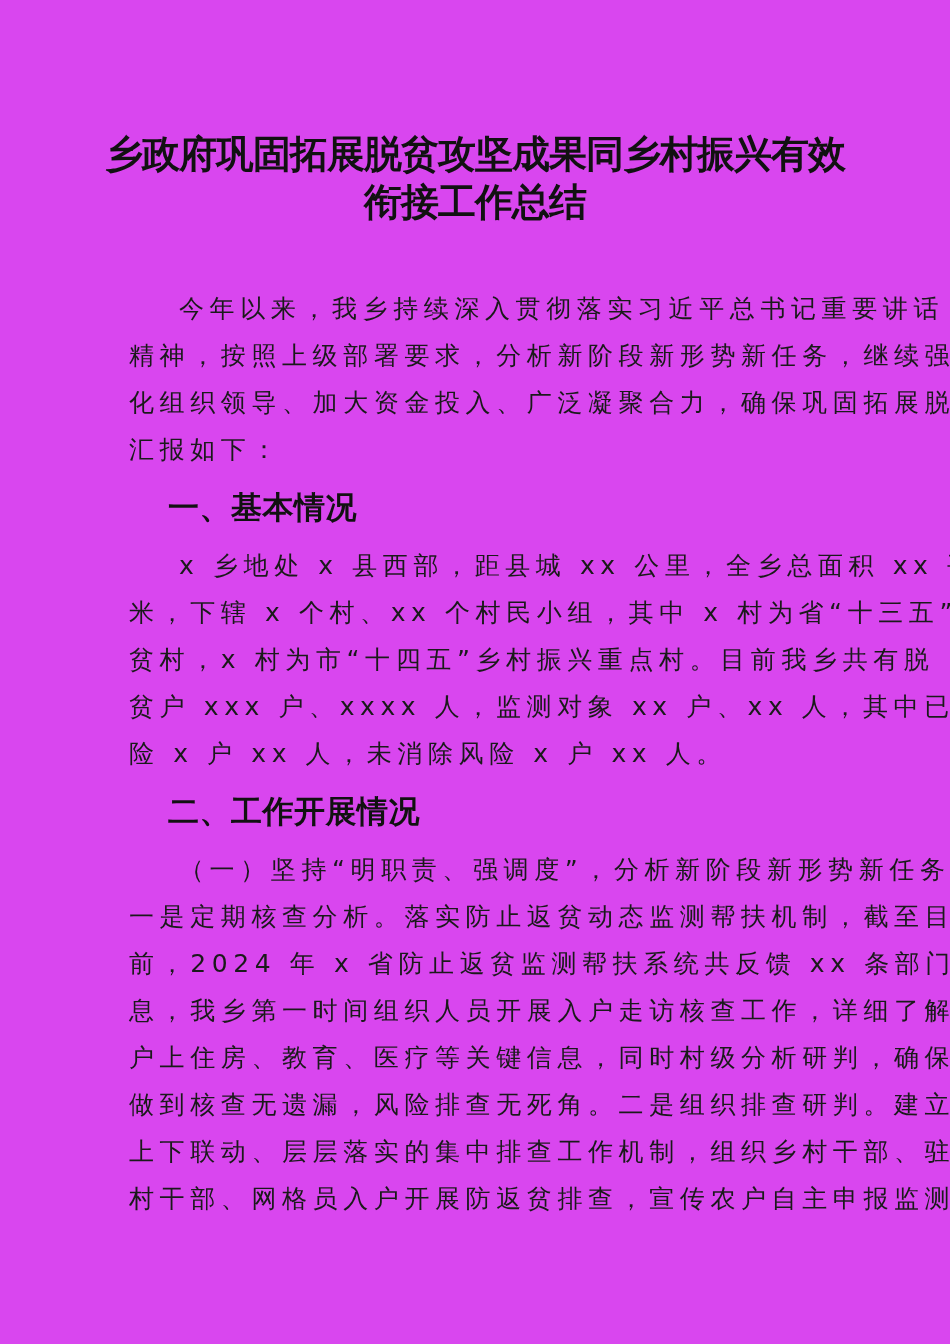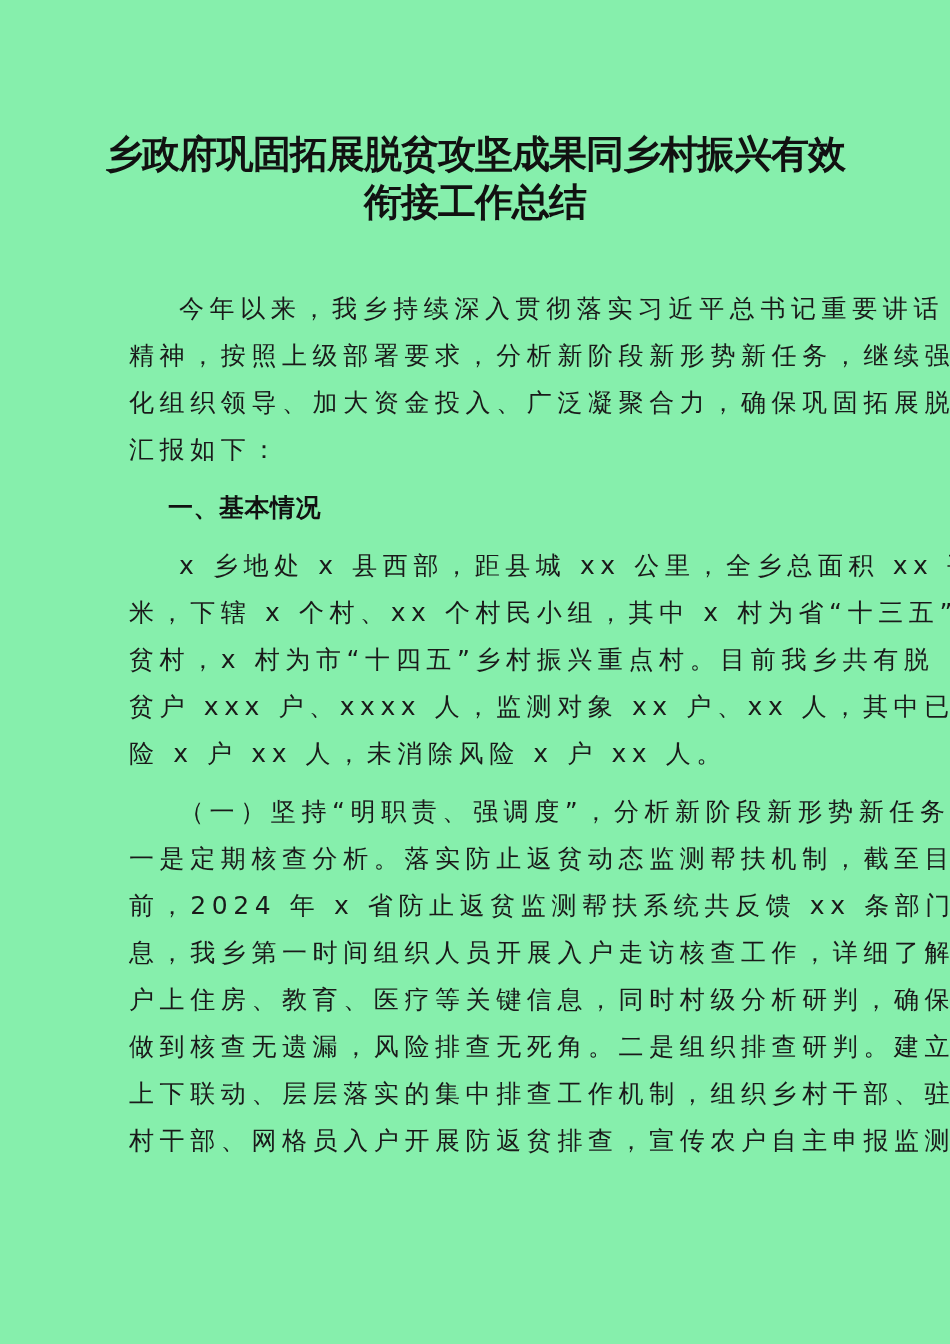--- a/index.html
+++ b/index.html
@@ -1,34 +1,34 @@
 <!DOCTYPE html>
 <html><head>
 <meta charset="utf-8">
 <style>
   html, body { margin: 0; padding: 0; background: #ffffff; }
   body { width: 950px; height: 1344px; position: relative; overflow: hidden; }
-  .page { position: absolute; left: 0; top: 0; width: 950px; height: 1344px; background: #86efac; }
+  .page { position: absolute; left: 0; top: 0; width: 950px; height: 1344px; background: #d946ef; }
   .title {
     position: absolute; left: 100px; top: 130px; width: 750px;
     text-align: center;
     font-family: "DejaVu Serif", "Liberation Serif", serif;
     font-weight: bold; font-size: 38px; line-height: 48px;
     color: #111;
     letter-spacing: -1px;
   }
   .body {
     position: absolute; left: 118px; top: 274px; width: 706px;
     font-family: "DejaVu Sans", "Liberation Sans", sans-serif;
     font-size: 25px; line-height: 47px; color: #1a1a1a;
     letter-spacing: 5.6px;
   }
   .body p { margin: 11px; text-align: justify; text-align-last: left; }
   .body h2 {
-    margin: 0; font-size: 25px; line-height: 47px; font-weight: bold;
+    margin: 0; font-size: 31px; line-height: 47px; font-weight: bold;
     text-indent: 50px; letter-spacing: 0.5px;
     font-family: "DejaVu Sans", "Liberation Sans", sans-serif;
     color: #111;
   }
   .line { display: block; white-space: nowrap; text-align-last: justify; text-align: justify; }
   .line.last { text-align-last: left; }
   .line.first { padding-left: 50px; }
 </style>
 </head>
 <body>
@@ -50,20 +50,21 @@
     <h2>一、基本情况</h2>
 
     <p>
       <span class="line first">x 乡地处 x 县西部，距县城 xx 公里，全乡总面积 xx 平方千</span>
       <span class="line">米，下辖 x 个村、xx 个村民小组，其中 x 村为省“十三五”脱</span>
       <span class="line">贫村，x 村为市“十四五”乡村振兴重点村。目前我乡共有脱</span>
       <span class="line">贫户 xxx 户、xxxx 人，监测对象 xx 户、xx 人，其中已消除风</span>
       <span class="line last">险 x 户 xx 人，未消除风险 x 户 xx 人。</span>
     </p>
 
+    <h2>二、工作开展情况</h2>
 
     <p>
       <span class="line first">（一）坚持“明职责、强调度”，分析新阶段新形势新任务</span>
       <span class="line">一是定期核查分析。落实防止返贫动态监测帮扶机制，截至目</span>
       <span class="line">前，2024 年 x 省防止返贫监测帮扶系统共反馈 xx 条部门预警信</span>
       <span class="line">息，我乡第一时间组织人员开展入户走访核查工作，详细了解</span>
       <span class="line">户上住房、教育、医疗等关键信息，同时村级分析研判，确保</span>
       <span class="line">做到核查无遗漏，风险排查无死角。二是组织排查研判。建立</span>
       <span class="line">上下联动、层层落实的集中排查工作机制，组织乡村干部、驻</span>
       <span class="line">村干部、网格员入户开展防返贫排查，宣传农户自主申报监测</span>

